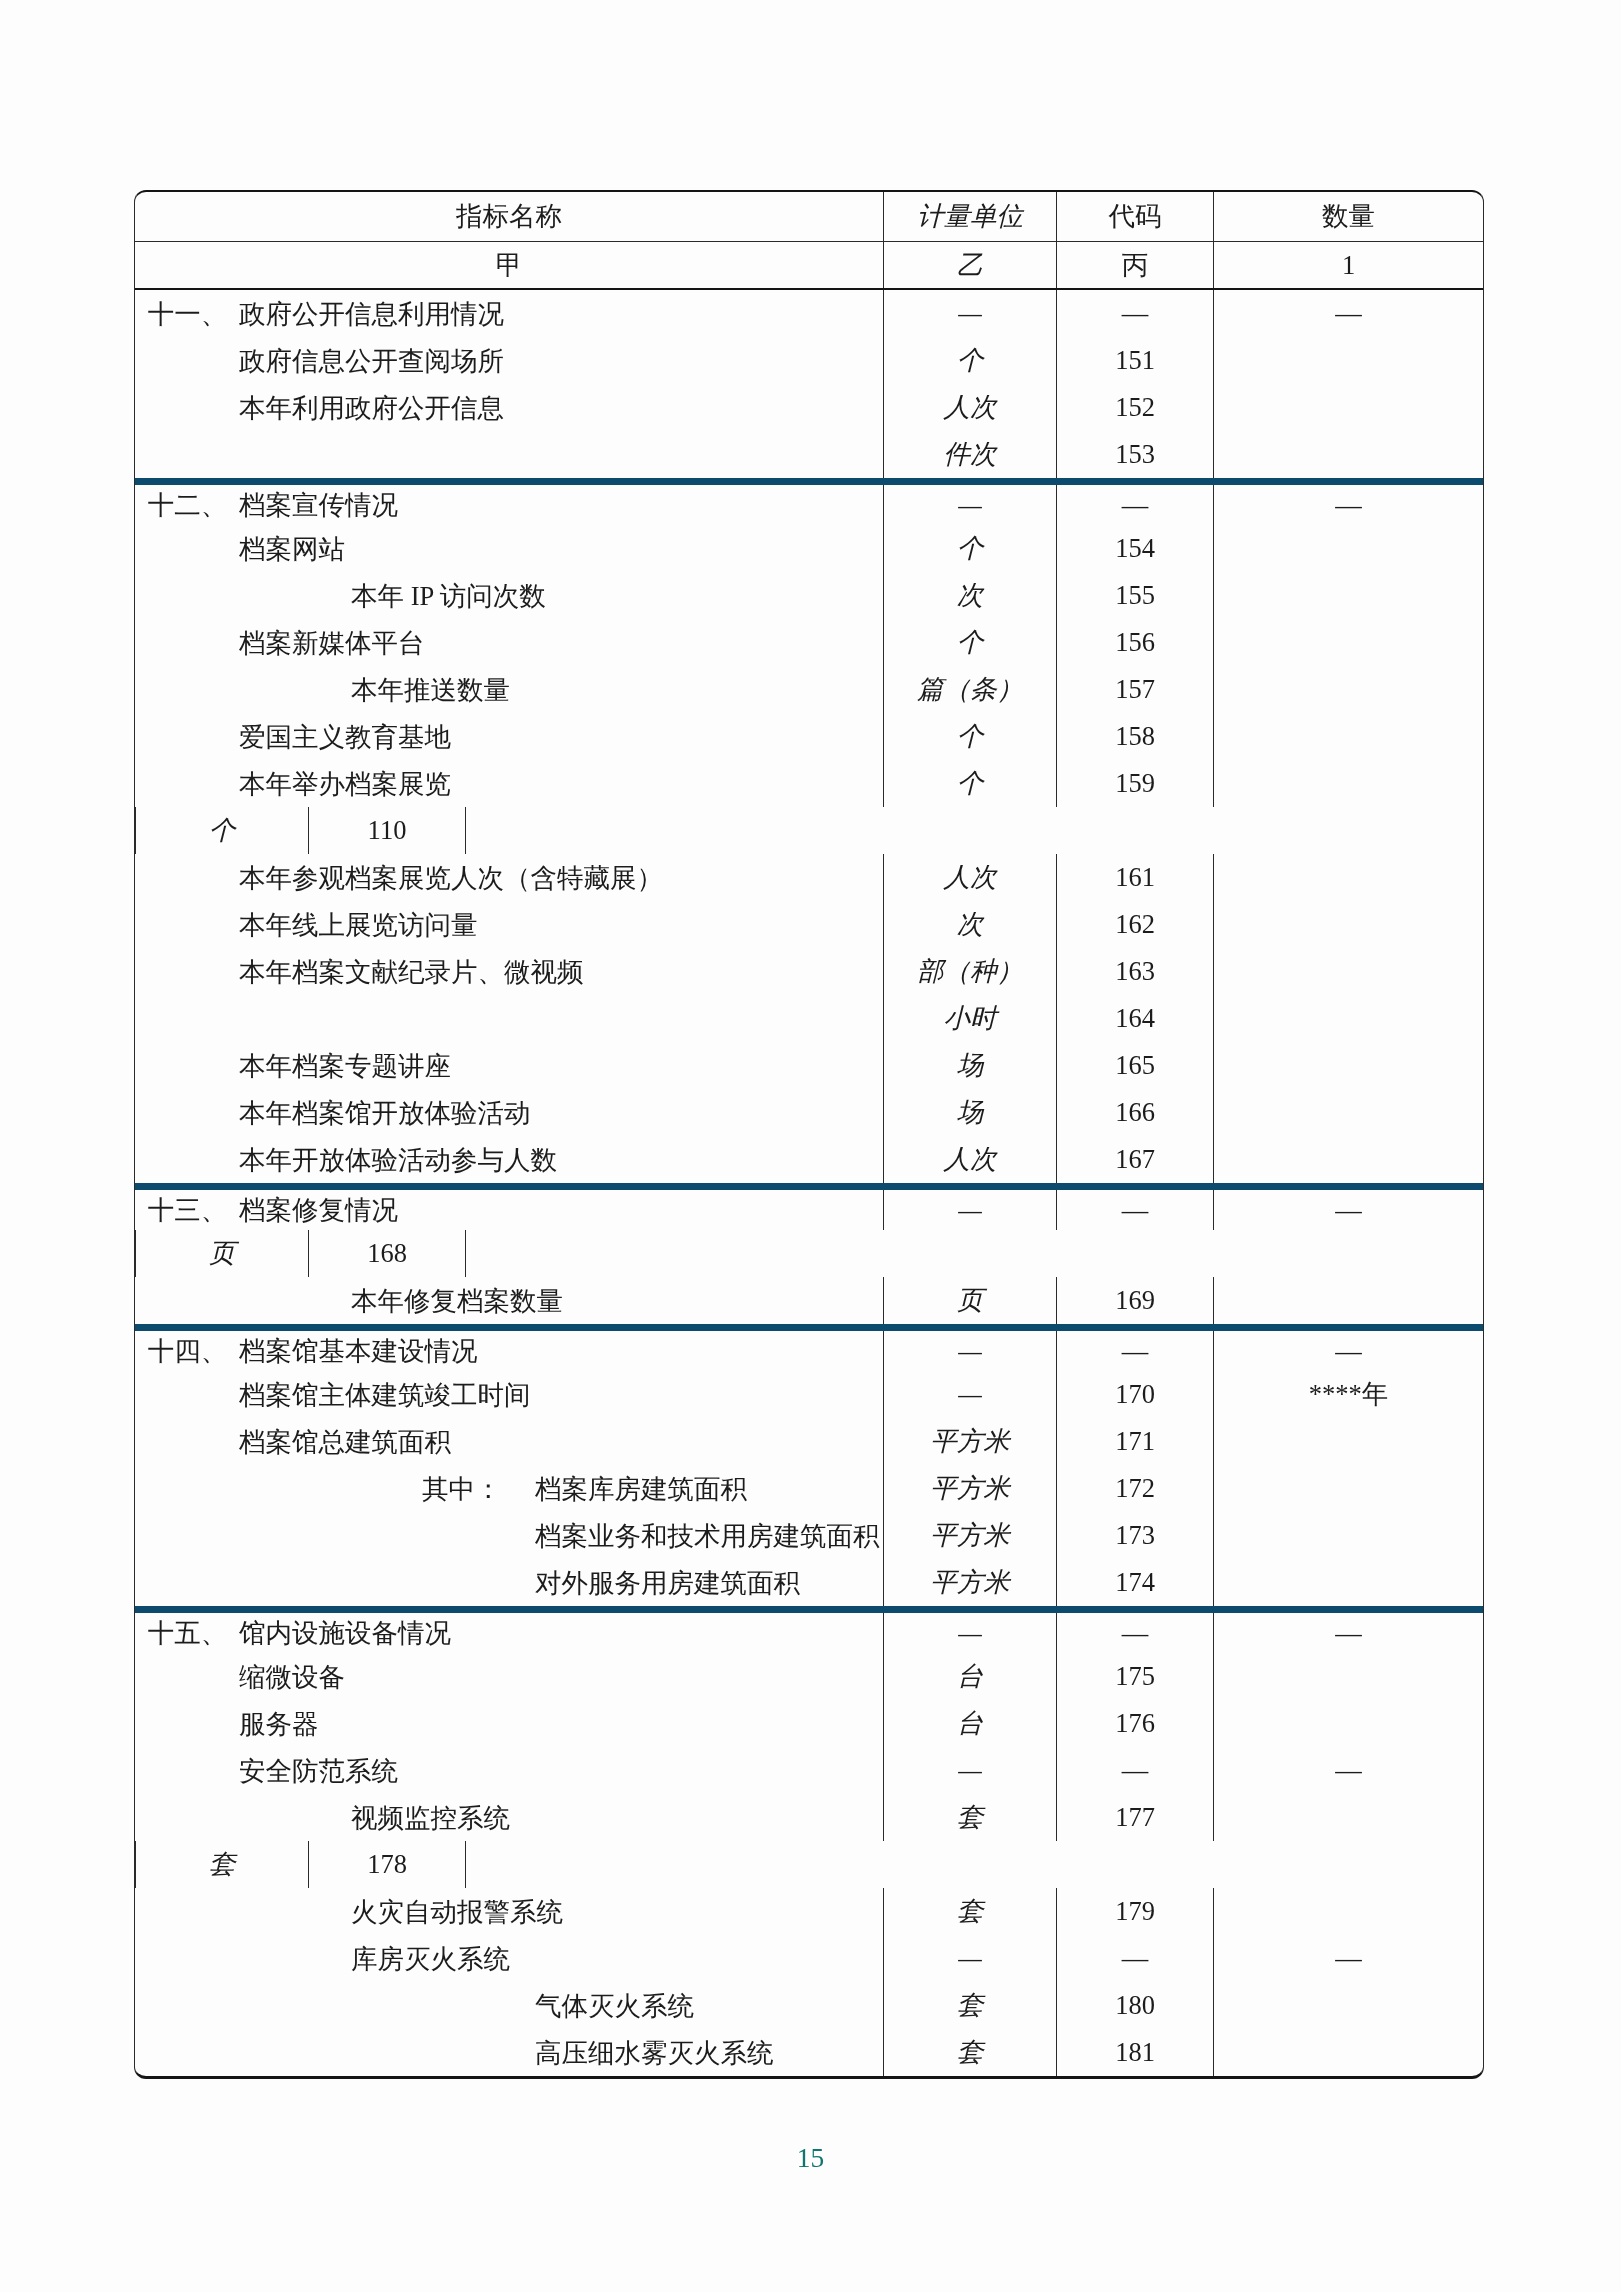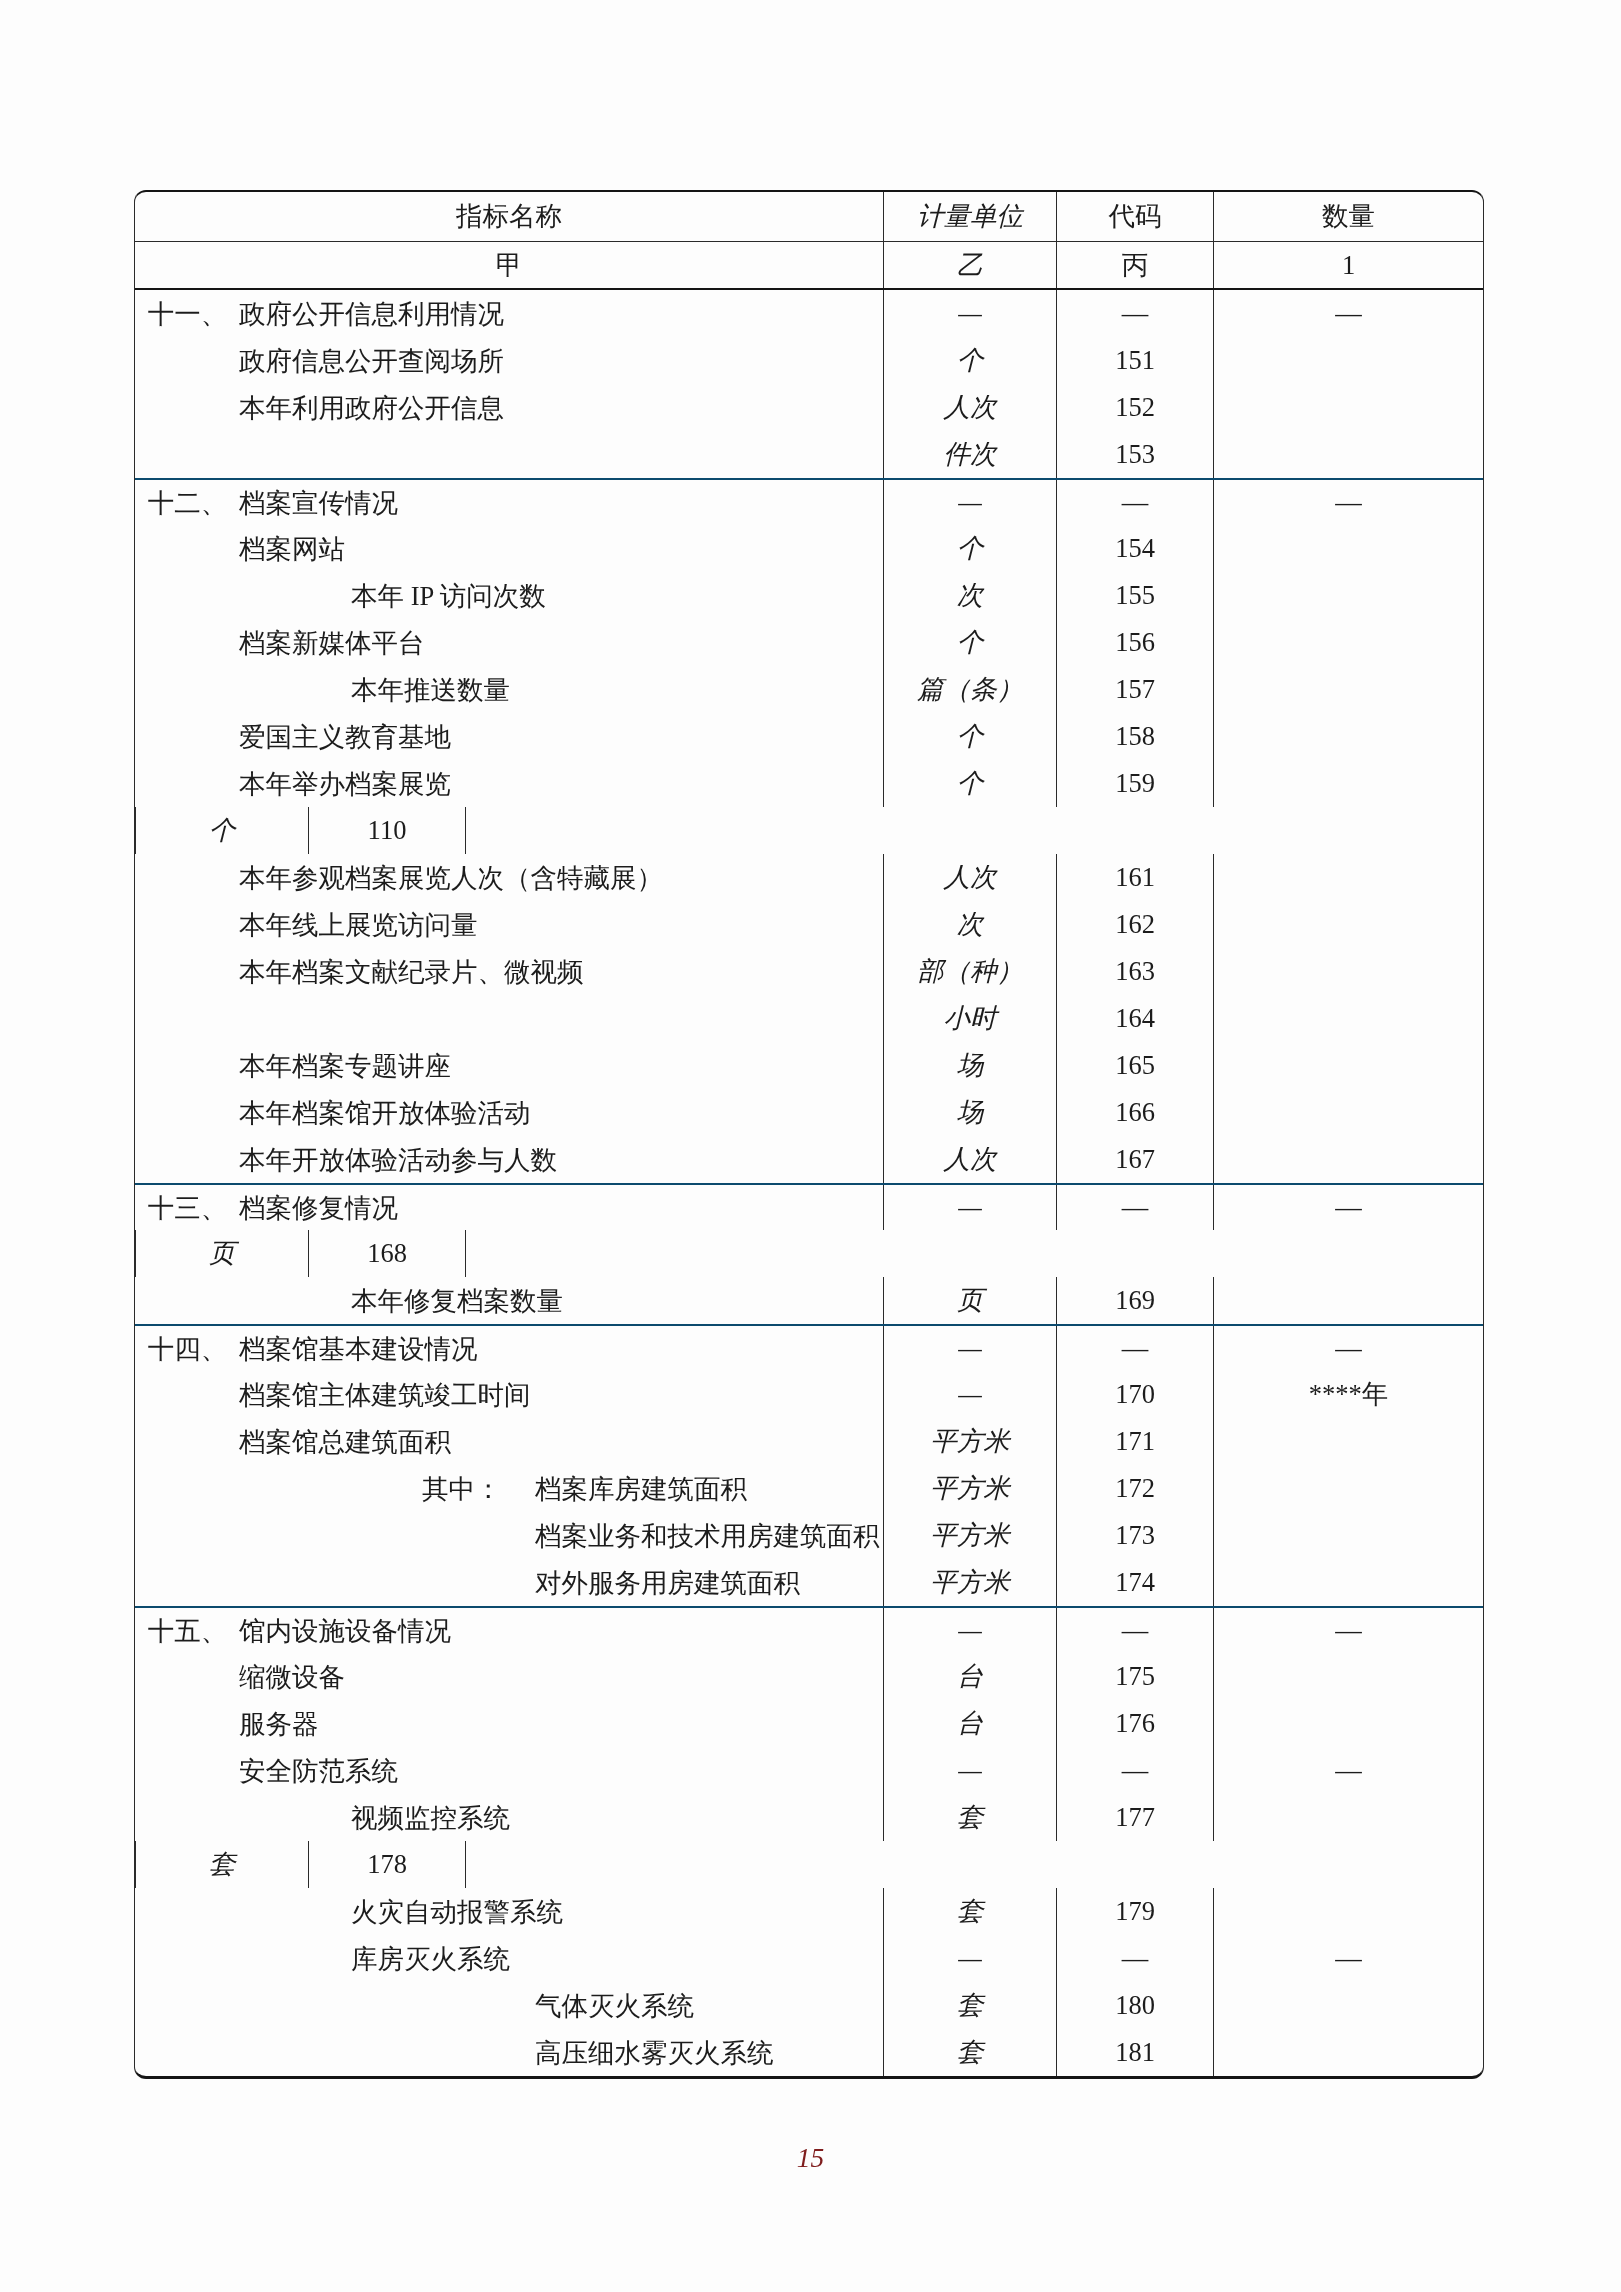--- a/index.html
+++ b/index.html
@@ -18,39 +18,39 @@
     box-sizing:border-box;
     border-top:2.9px solid #151515;
     border-bottom:3.4px solid #151515;
     border-left:1.5px solid #2a2a2a;
     border-right:1.5px solid #2a2a2a;
     border-radius:12px;
   }
   .row{display:flex;height:47px;box-sizing:border-box;}
   .row.header1{height:50px;border-bottom:1.5px solid #2a2a2a;}
   .row.header2{height:48px;border-bottom:2.5px solid #151515;}
-  .row.sep{border-top:2px solid #0c4a6e;}
+  .row.sep{border-top:7px solid #0c4a6e;}
   .c{flex:none;display:flex;align-items:center;justify-content:center;
      box-sizing:border-box;font-size:26.5px;line-height:1;}
   .c1{width:748px;justify-content:flex-start;position:relative;}
   .c2{width:173px;border-left:1.5px solid #2a2a2a;font-style:italic;}
   .c3{width:157px;border-left:1.5px solid #2a2a2a;}
   .c4{width:270px;border-left:1.5px solid #2a2a2a;}
   .header1 .c1,.header2 .c1{justify-content:center;}
   .nm{position:absolute;top:50%;transform:translateY(-50%);white-space:nowrap;}
   .num{left:12.7px;}
   .pfx{left:287px;}
   .ind-sec .nm.txt{left:104px;}
   .ind-l1 .nm.txt{left:104px;}
   .ind-l2 .nm.txt{left:216px;}
   .ind-l3 .nm.txt{left:400px;}
   .ind-l3p .nm.txt{left:400px;}
   .page-number{
     position:absolute;left:0;top:2143px;width:1621px;
-    text-align:center;font-size:27.4px;color:#7f1d1d;font-style:italic;
+    text-align:center;font-size:27.4px;color:#0f766e;
   }
 </style>
 </head>
 <body>
 
 <div class="page">
 
   <div class="stat-table">
 
     <div class="row header1">

